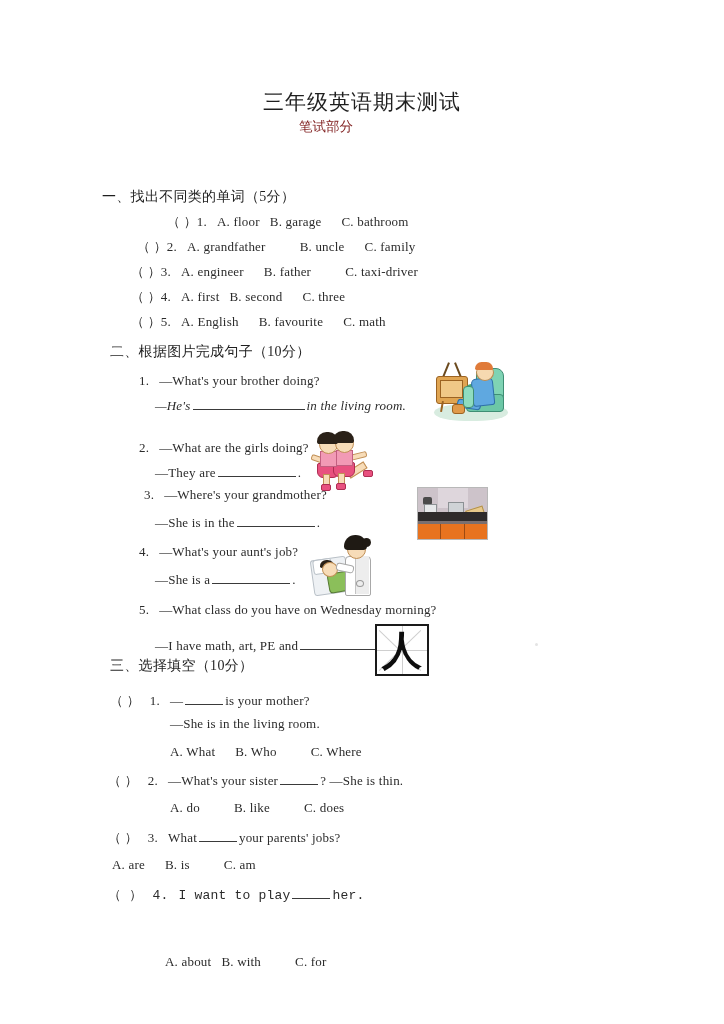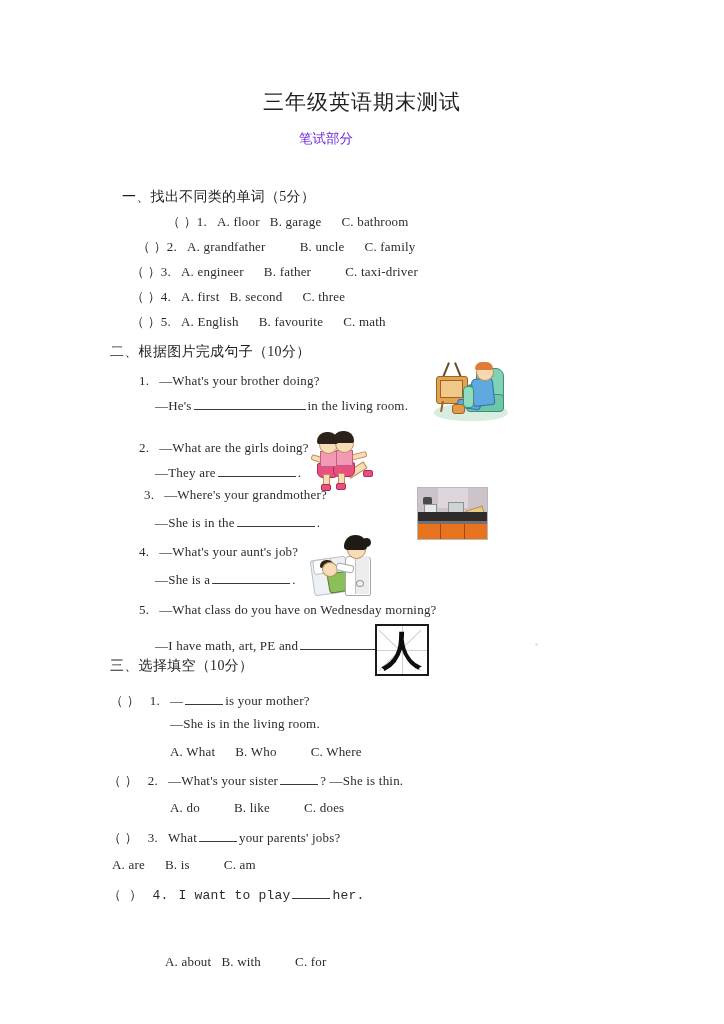--- a/index.html
+++ b/index.html
@@ -30,25 +30,25 @@
     top: 88px;
     width: 724px;
     text-align: center;
     font-size: 21px;
     letter-spacing: 1px;
     color: #1f1f1f;
   }
   .doc-subtitle {
     position: absolute;
     left: 0;
-    top: 130px;
+    top: 118px;
     width: 652px;
     text-align: center;
     font-size: 13.5px;
-    color: #6d28d9;
+    color: #7f1d1d;
   }
 
   .section-heading {
     position: absolute;
     font-size: 14px;
     color: #1f1f1f;
     white-space: nowrap;
     letter-spacing: 0.3px;
   }
 
@@ -316,21 +316,21 @@
   }
 </style>
 </head>
 <body>
 
 <div class="page">
 
   <div class="doc-title">三年级英语期末测试</div>
   <div class="doc-subtitle">笔试部分</div>
 
-  <div class="section-heading" style="left:122px; top:188px;">一、找出不同类的单词（5分）</div>
+  <div class="section-heading" style="left:102px; top:188px;">一、找出不同类的单词（5分）</div>
 
   <div class="line" style="left:131px; top:213px;margin-left:36px;">
     <span class="paren">（    ）</span><span>1.</span><span class="gap-s"></span><span>A. floor</span><span class="gap-s"></span><span>B. garage</span><span class="gap-m"></span><span>C. bathroom</span>
   </div>
 
   <div class="line" style="left:137px; top:238px;">
     <span class="paren">（    ）</span><span>2.</span><span class="gap-s"></span><span>A. grandfather</span><span class="gap-l"></span><span>B.    uncle</span><span class="gap-m"></span><span>C. family</span>
   </div>
 
   <div class="line" style="left:131px; top:263px;">
@@ -343,21 +343,21 @@
 
   <div class="line" style="left:131px; top:313px;">
     <span class="paren">（    ）</span><span>5.</span><span class="gap-s"></span><span>A. English</span><span class="gap-m"></span><span>B. favourite</span><span class="gap-m"></span><span>C. math</span>
   </div>
 
   <div class="section-heading" style="left:110px; top:343px;">二、根据图片完成句子（10分）</div>
 
   <div class="line" style="left:139px; top:373px;">
     <span>1.</span><span class="gap-s"></span><span>—What's your brother doing?</span>
   </div>
-  <div class="line" style="left:155px; top:398px;">
+  <div class="line" style="left:155px; top:398px;font-style:italic;">
     <span>—He's</span><span class="blank w-lg"></span><span>in the living room.</span>
   </div>
 
   <div class="line" style="left:139px; top:440px;">
     <span>2.</span><span class="gap-s"></span><span>—What are the girls doing?</span>
   </div>
   <div class="line" style="left:155px; top:465px;">
     <span>—They are</span><span class="blank w-md"></span><span>.</span>
   </div>
 

